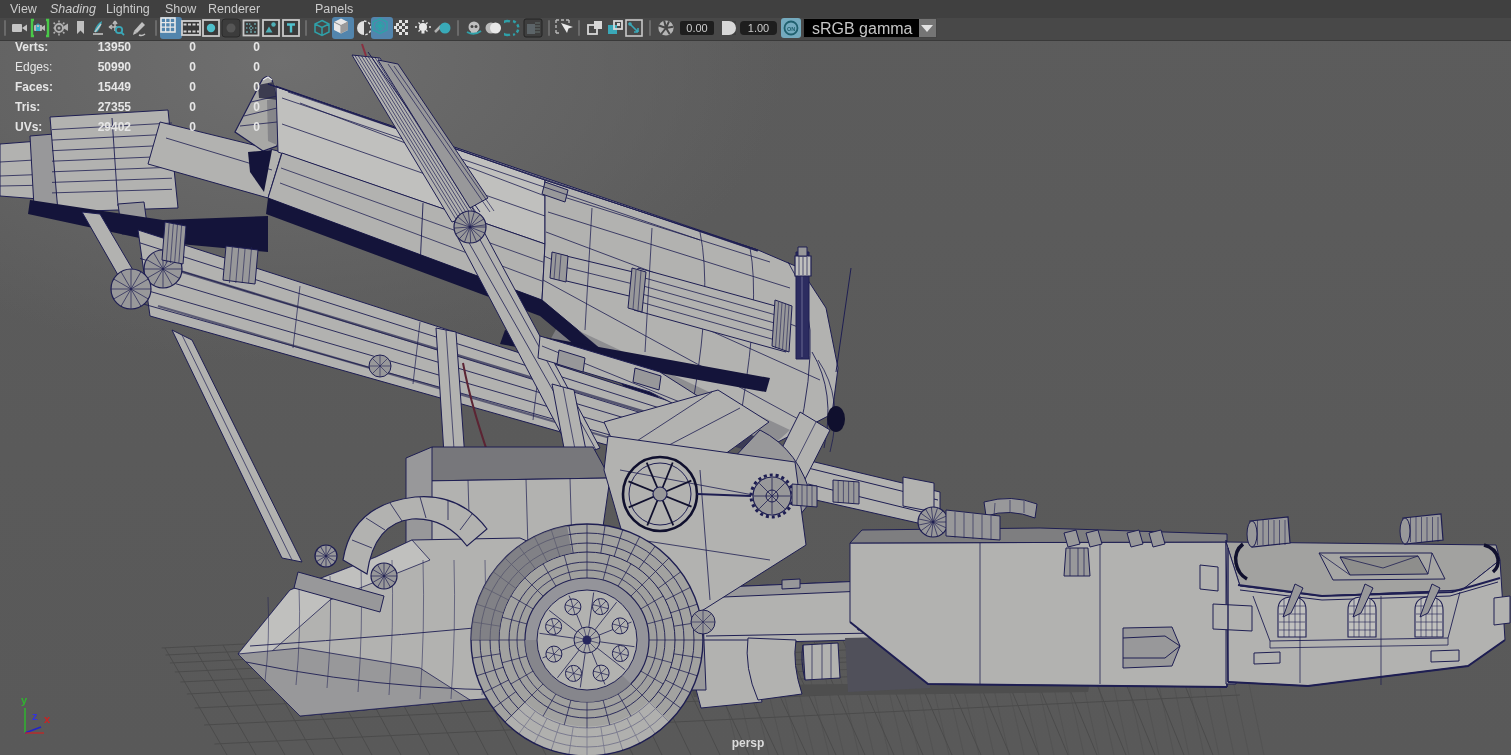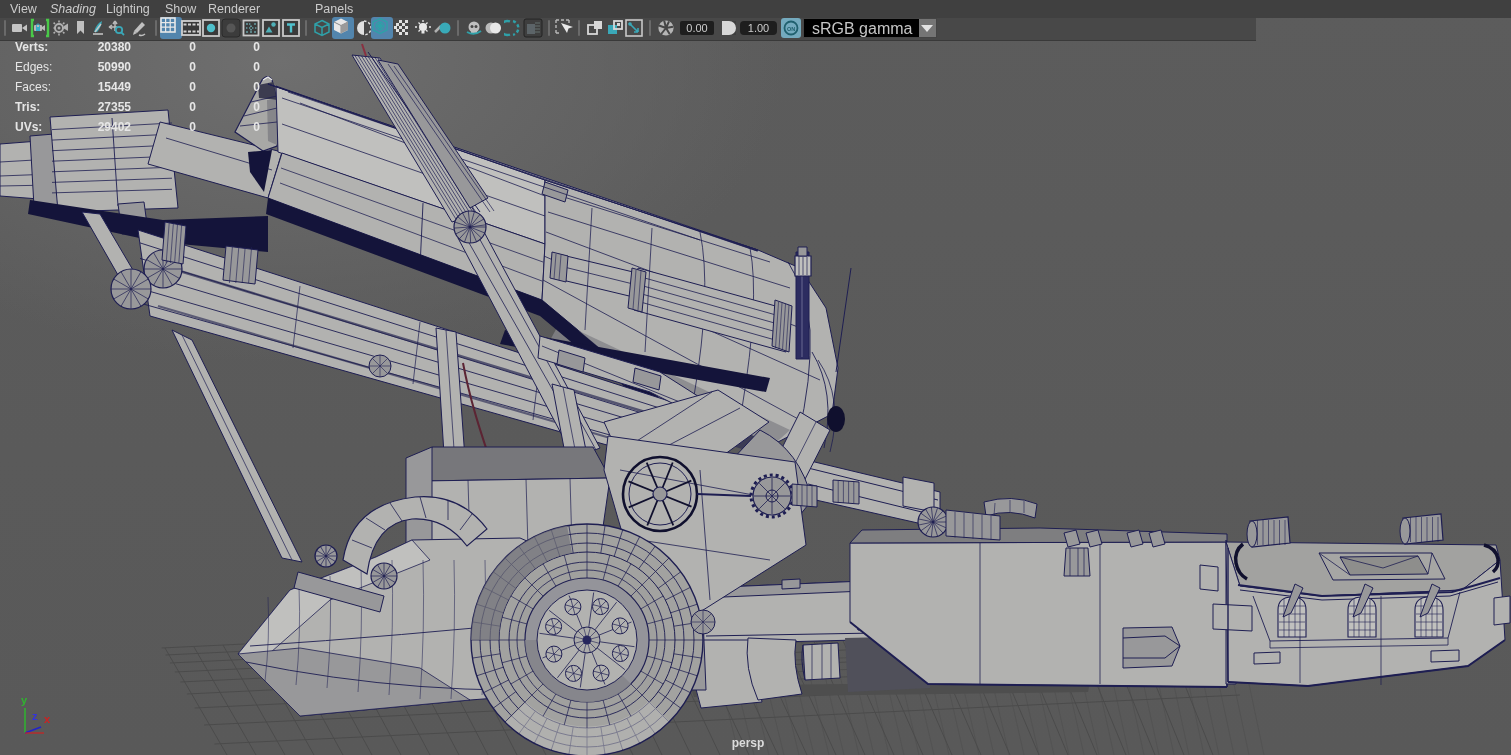--- a/index.html
+++ b/index.html
@@ -1,18 +1,18 @@
 <!DOCTYPE html>
 <html><head><meta charset="utf-8"><style>
 * { margin:0; padding:0; box-sizing:border-box; }
 body { font-family:"Liberation Sans",sans-serif; width:1511px; height:755px; overflow:hidden; position:relative; background:#5a5a5a; }
 #vp { position:absolute; left:0; top:0; width:1511px; height:755px; background:radial-gradient(ellipse 700px 420px at 280px 60px, #6f6f6f 0%, #656565 35%, rgba(91,91,91,0) 72%), linear-gradient(180deg,#5c5c5c 0%,#5a5a5a 60%,#595959 100%); }
 #menubar { position:absolute; left:0; top:0; width:1511px; height:18px; background:#404040; color:#cbcbcb; font-size:12.5px; }
 #menubar span { position:absolute; top:2px; }
-#toolbar { position:absolute; left:0; top:18px; width:1256px; height:23px; background:#484848; border-bottom:1px solid #393939; }
+#toolbar { position:absolute; left:0; top:18px; width:1511px; height:23px; background:#484848; border-bottom:1px solid #393939; }
 #hud { position:absolute; left:0; top:0; color:#e6e6e6; font-size:12px; }
 </style></head><body>
 <div id="vp">
 <svg width="1511" height="755" viewBox="0 0 1511 755" style="position:absolute;left:0;top:0;">
 <g stroke="#4a4a4a" stroke-width="1" opacity="0.9">
 <line x1="161.65" y1="648" x2="1240" y2="596"></line>
 <line x1="165.5" y1="655" x2="1240" y2="603"></line>
 <line x1="169.9" y1="663" x2="1240" y2="612"></line>
 <line x1="174.85" y1="672" x2="1240" y2="621"></line>
 <line x1="180.35" y1="682" x2="1240" y2="631"></line>
@@ -675,28 +675,28 @@
 <line x1="812.0" y1="485.0" x2="812.0" y2="506.0" stroke="#1e1e52" stroke-width="0.6"></line>
 <path d="M833.0,480.0 L859.0,482.0 L859.0,504.0 L833.0,502.0 Z" fill="#98989a" stroke="#1e1e52" stroke-width="1"></path>
 <line x1="838.2" y1="481.0" x2="838.2" y2="503.0" stroke="#1e1e52" stroke-width="0.6"></line>
 <line x1="843.4" y1="481.0" x2="843.4" y2="503.0" stroke="#1e1e52" stroke-width="0.6"></line>
 <line x1="848.6" y1="481.0" x2="848.6" y2="503.0" stroke="#1e1e52" stroke-width="0.6"></line>
 <line x1="853.8" y1="481.0" x2="853.8" y2="503.0" stroke="#1e1e52" stroke-width="0.6"></line>
 <line x1="697.0" y1="494.0" x2="751.0" y2="496.0" stroke="#1e1e52" stroke-width="2"></line>
 </svg>
 <div id="hud">
 <div style="position:absolute;left:15px;top:40px;width:60px;font-weight:bold;">Verts:</div>
-<div style="position:absolute;left:61px;top:40px;width:70px;text-align:right;font-weight:bold;">20380</div>
+<div style="position:absolute;left:61px;top:40px;width:70px;text-align:right;font-weight:bold;">13950</div>
 <div style="position:absolute;left:146px;top:40px;width:50px;text-align:right;font-weight:bold;">0</div>
 <div style="position:absolute;left:210px;top:40px;width:50px;text-align:right;font-weight:bold;">0</div>
 <div style="position:absolute;left:15px;top:60px;width:60px;font-weight:normal;">Edges:</div>
 <div style="position:absolute;left:61px;top:60px;width:70px;text-align:right;font-weight:bold;">50990</div>
 <div style="position:absolute;left:146px;top:60px;width:50px;text-align:right;font-weight:bold;">0</div>
 <div style="position:absolute;left:210px;top:60px;width:50px;text-align:right;font-weight:bold;">0</div>
-<div style="position:absolute;left:15px;top:80px;width:60px;font-weight:normal;">Faces:</div>
+<div style="position:absolute;left:15px;top:80px;width:60px;font-weight:bold;">Faces:</div>
 <div style="position:absolute;left:61px;top:80px;width:70px;text-align:right;font-weight:bold;">15449</div>
 <div style="position:absolute;left:146px;top:80px;width:50px;text-align:right;font-weight:bold;">0</div>
 <div style="position:absolute;left:210px;top:80px;width:50px;text-align:right;font-weight:bold;">0</div>
 <div style="position:absolute;left:15px;top:100px;width:60px;font-weight:bold;">Tris:</div>
 <div style="position:absolute;left:61px;top:100px;width:70px;text-align:right;font-weight:bold;">27355</div>
 <div style="position:absolute;left:146px;top:100px;width:50px;text-align:right;font-weight:bold;">0</div>
 <div style="position:absolute;left:210px;top:100px;width:50px;text-align:right;font-weight:bold;">0</div>
 <div style="position:absolute;left:15px;top:120px;width:60px;font-weight:bold;">UVs:</div>
 <div style="position:absolute;left:61px;top:120px;width:70px;text-align:right;font-weight:bold;">29402</div>
 <div style="position:absolute;left:146px;top:120px;width:50px;text-align:right;font-weight:bold;">0</div>

